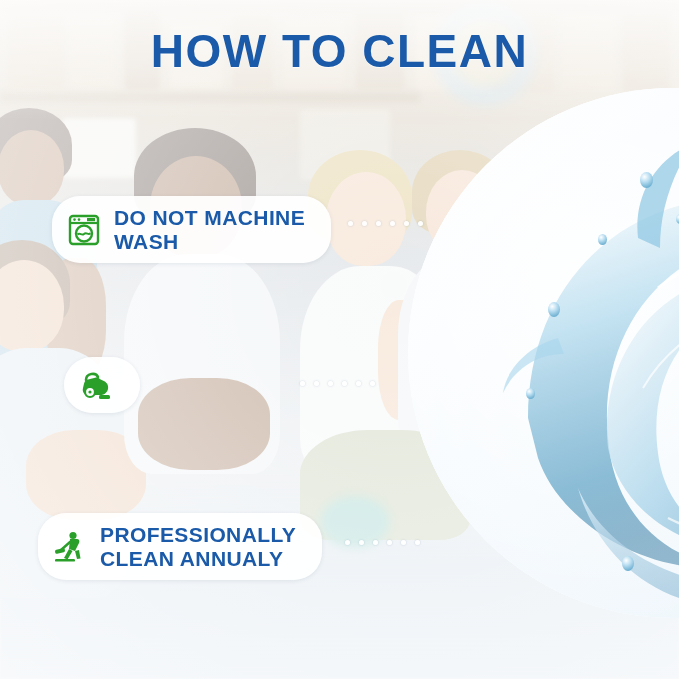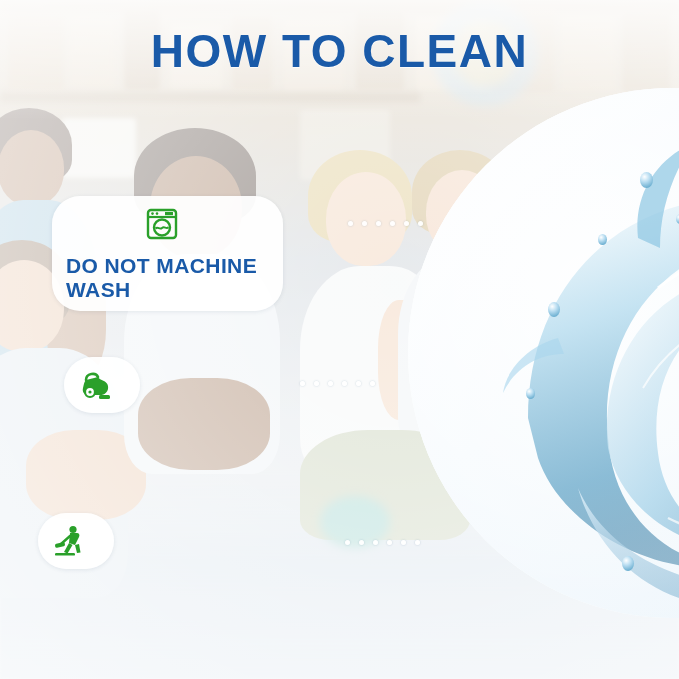--- a/index.html
+++ b/index.html
@@ -145,21 +145,21 @@
     font-size: 21px;
     font-weight: bold;
     line-height: 1.12;
     letter-spacing: 0.4px;
     color: #1a5aa8;
     text-transform: uppercase;
     white-space: pre-line;
     font-family: "Liberation Sans", sans-serif;
   }
 
-  #pill-1 { left: 52px;  top: 196px; flex-direction: column; }
+  #pill-1 { left: 52px;  top: 196px; }
   #pill-2 { left: 64px;  top: 357px; }
   #pill-3 { left: 38px;  top: 513px; }
 
   
   .dots {
     position: absolute;
     height: 5px;
     display: flex;
     gap: 9px;
     align-items: center;
@@ -364,15 +364,17 @@
       <svg width="34" height="34" viewBox="0 0 34 34">
         <circle cx="20" cy="5.5" r="3.6" fill="#2aa02a"></circle>
         <path d="M17 9 L24 9 C26 9, 27 11, 26 13 L22 21 L16 19 Z" fill="#2aa02a"></path>
         <path d="M16 19 L11 28 L14.5 29.5 L19.5 21 Z" fill="#2aa02a"></path>
         <path d="M22 21 L24 29 L27.5 28.5 L26 20 Z" fill="#2aa02a"></path>
         <path d="M17 12 L8 20" stroke="#2aa02a" stroke-width="2.4" stroke-linecap="round"></path>
         <rect x="2" y="19" width="10" height="4" rx="1.6" transform="rotate(-12 7 21)" fill="#2aa02a"></rect>
         <rect x="2" y="29" width="20" height="2.6" rx="1.2" fill="#2aa02a"></rect>
       </svg>
     </span>
+    <span class="label">PROFESSIONALLY
+CLEAN ANNUALY</span>
   </div>
 
 </div>
 
 </body></html>

